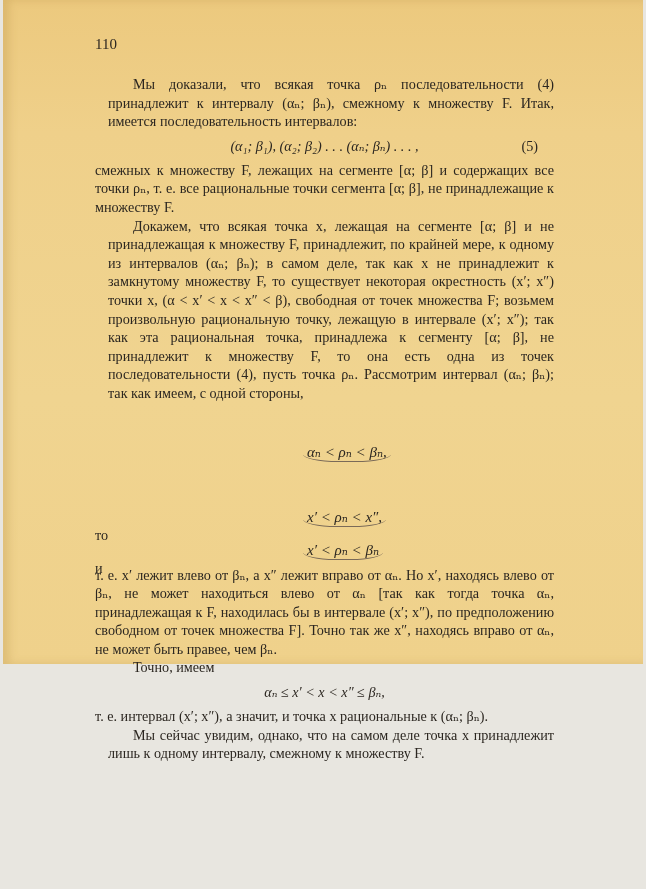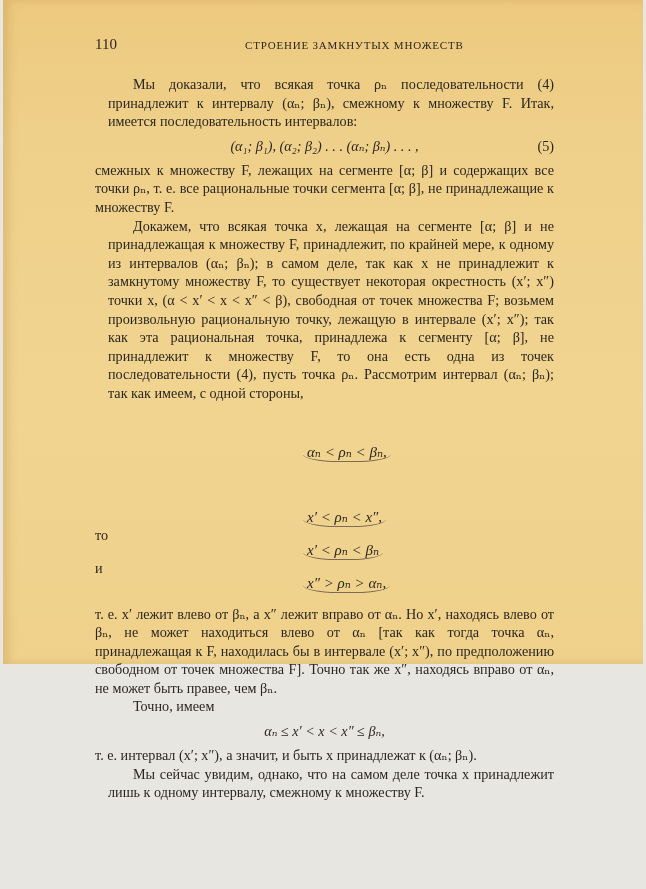--- a/index.html
+++ b/index.html
@@ -23,38 +23,37 @@
     font-size: 11px; letter-spacing: 0.8px; text-transform: uppercase;
   }
   .body {
     position: absolute; left: 92px; top: 75px; width: 459px;
     font-size: 14.2px; line-height: 18.6px; text-align: justify;
   }
   p { margin: 0; }
   .ind { text-indent: 25px; margin-left: 13px; }
   .formula {
     text-align: center; font-style: italic; position: relative;
-    height: 24px; line-height: 24px; margin: 3px 0;
+    height: 24px; line-height: 24px; margin: 3px 16px;
   }
   .eqnum { position: absolute; right: 0; top: 0; font-style: normal; }
   .row { position: relative; height: 25px; margin-top: 40px; }
   .row .lbl { position: absolute; left: 0; top: 7px; }
   .row .ineq {
     position: absolute; left: 208px; top: 0; font-style: italic;
     font-size: 15px; border-bottom: 1.5px solid #7a6a58;
     border-radius: 0 0 40% 40%; padding: 0 4px;
   }
 </style>
 </head>
 <body>
 
 <div class="page">
   <div class="header">
     <span class="page-num">110</span>
-    <span class="running-title">СТРОЕНИЕ ЗАМКНУТЫХ МНОЖЕСТВ</span>
   </div>
 
   <div class="body">
     <p class="ind">Мы доказали, что всякая точка ρₙ последовательности (4) принадлежит к интервалу (αₙ; βₙ), смежному к множеству F. Итак, имеется последовательность интервалов:</p>
     <div class="formula">
       <span>(α₁; β₁), (α₂; β₂) . . . (αₙ; βₙ) . . . ,</span>
       <span class="eqnum">(5)</span>
     </div>
     <p>смежных к множеству F, лежащих на сегменте [α; β] и содержащих все точки ρₙ, т. е. все рациональные точки сегмента [α; β], не принадлежащие к множеству F.</p>
     <p class="ind">Докажем, что всякая точка x, лежащая на сегменте [α; β] и не принадлежащая к множеству F, принадлежит, по крайней мере, к одному из интервалов (αₙ; βₙ); в самом деле, так как x не принадлежит к замкнутому множеству F, то существует некоторая окрестность (x′; x″) точки x, (α &lt; x′ &lt; x &lt; x″ &lt; β), свободная от точек множества F; возьмем произвольную рациональную точку, лежащую в интервале (x′; x″); так как эта рациональная точка, принадлежа к сегменту [α; β], не принадлежит к множеству F, то она есть одна из точек последовательности (4), пусть точка ρₙ. Рассмотрим интервал (αₙ; βₙ); так как имеем, с одной стороны,</p>
@@ -63,25 +62,22 @@
       <span class="ineq">αₙ &lt; ρₙ &lt; βₙ,</span>
     </div>
     <div class="row">
       <span class="ineq">x′ &lt; ρₙ &lt; x″,</span>
       <span class="lbl" style="top:18px">то</span>
     </div>
     <div class="row" style="margin-top:8px">
       <span class="ineq">x′ &lt; ρₙ &lt; βₙ</span>
       <span class="lbl" style="top:18px">и</span>
     </div>
-    <div class="row" style="margin-top:8px; margin-bottom:6px">
-      <span class="ineq">x″ &gt; ρₙ &gt; αₙ,</span>
-    </div>
 
     <p>т. е. x′ лежит влево от βₙ, а x″ лежит вправо от αₙ. Но x′, находясь влево от βₙ, не может находиться влево от αₙ [так как тогда точка αₙ, принадлежащая к F, находилась бы в интервале (x′; x″), по предположению свободном от точек множества F]. Точно так же x″, находясь вправо от αₙ, не может быть правее, чем βₙ.</p>
     <p class="ind">Точно, имеем</p>
     <div class="formula">
       <span>αₙ ≤ x′ &lt; x &lt; x″ ≤ βₙ,</span>
     </div>
-    <p>т. е. интервал (x′; x″), а значит, и быть x принадлежат к (αₙ; βₙ).</p>
+    <p>т. е. интервал (x′; x″), а значит, и точка x рациональные к (αₙ; βₙ).</p>
     <p class="ind">Мы сейчас увидим, однако, что на самом деле точка x принадлежит лишь к одному интервалу, смежному к множеству F.</p>
   </div>
 </div>
 
 </body></html>

